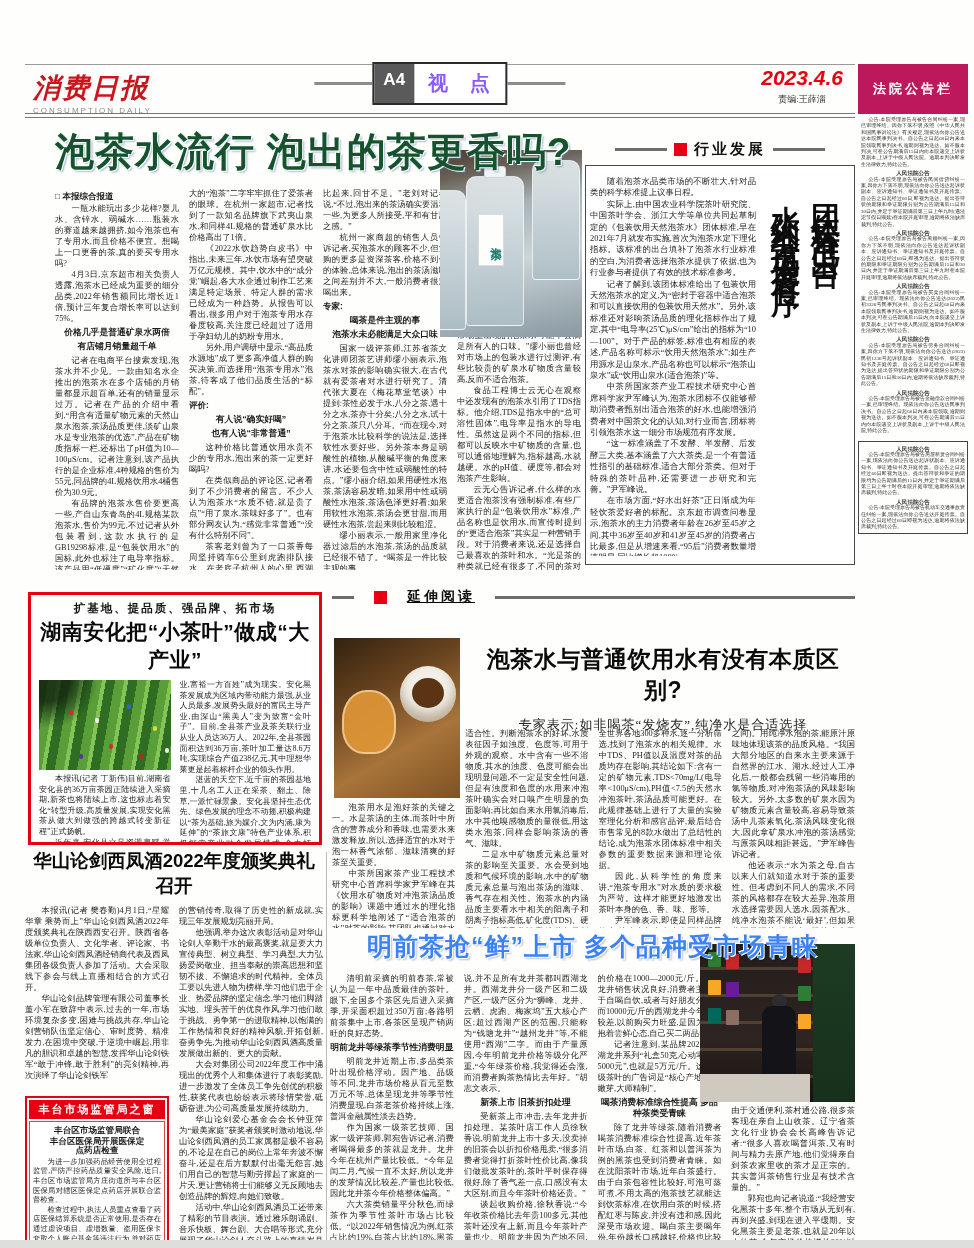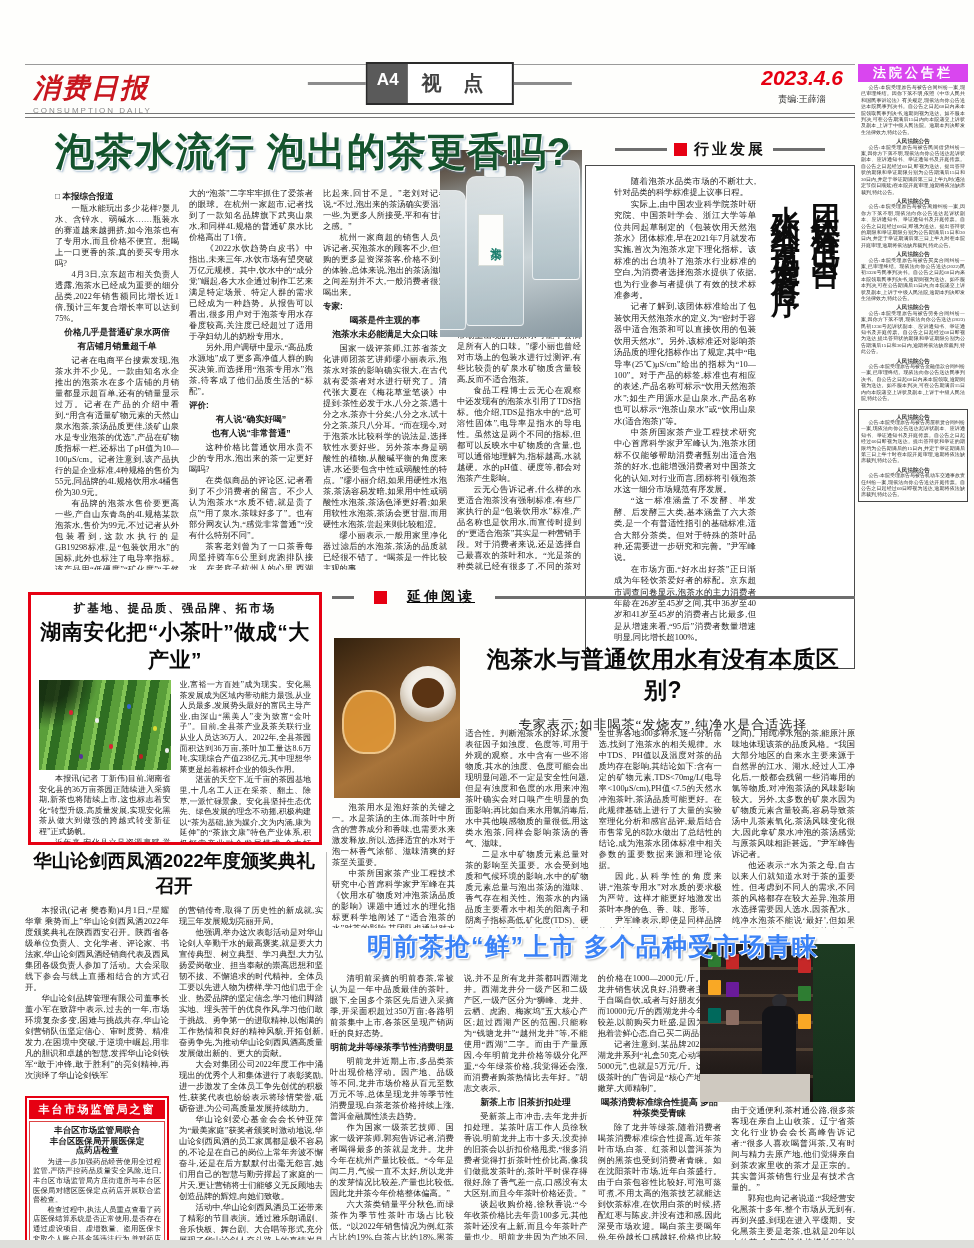--- a/index.html
+++ b/index.html
@@ -11,28 +11,28 @@
   .hdr { position:absolute; left:25px; top:60px; width:830px; height:58px; }
   .hdr .rule-top { position:absolute; top:4px; left:0; right:0; height:1px; background:#9a9a9a; }
   .hdr .rule-bot { position:absolute; bottom:0; left:0; right:0; height:5px; border-top:1px solid #777; border-bottom:1px solid #777; }
   .masthead { position:absolute; left:8px; top:10px; }
   .masthead .cn { color:#c8161e; font-weight:bold; font-size:27px; font-style:italic; letter-spacing:2px; }
   .masthead .en { color:#8a8a8a; font-size:8px; letter-spacing:2px; font-family:"Liberation Sans",sans-serif; }
   .sec-badge { position:absolute; left:50%; top:2px; transform:translateX(-50%); display:flex; align-items:center; }
   .sec-badge .wing { width:58px; height:3px; background:#8c8c8c; }
   .sec-badge .boxed { display:flex; border:2px solid #2b2b2b; background:#fff; }
   .sec-badge .a4 { background:#5a5a5a; color:#fff; font-family:"Liberation Sans",sans-serif; font-weight:bold; font-size:17px; padding:6px 9px; }
-  .sec-badge .vp { font-family:"Liberation Sans",sans-serif; font-weight:bold; font-size:20px; letter-spacing:8px; padding:6px 21px 6px 14px; color:#404040; }
+  .sec-badge .vp { font-family:"Liberation Sans",sans-serif; font-weight:bold; font-size:20px; letter-spacing:8px; padding:6px 8px 6px 14px; color:#8b5cf6; }
   .dateblk { position:absolute; right:12px; top:6px; text-align:center; }
   .dateblk .d { color:#e60012; font-weight:bold; font-style:italic; font-size:21px; font-family:"Liberation Sans",sans-serif; }
   .dateblk .e { color:#333; font-size:9px; margin-top:3px; }
 
   
   .court { position:absolute; left:858px; top:64px; width:110px; height:1178px; }
-  .court .cap { background:#d946ef; color:#fff; text-align:center; font-size:13px; font-weight:bold; letter-spacing:3px; padding:0 0; font-family:"Liberation Sans",sans-serif; }
+  .court .cap { background:#be185d; color:#fff; text-align:center; font-size:13px; font-weight:bold; letter-spacing:3px; padding:16px 0; font-family:"Liberation Sans",sans-serif; }
   .court .body { padding:3px 3px; }
   .court .para { font-size:5px; line-height:6.4px; text-align:justify; color:#2e2e2e; }
   .court .para.cbody { text-indent:1.5em; }
   .court .para.chead { text-align:center; font-weight:bold; font-size:5.6px; margin-top:2px; }
   .court .boxed2 { border:1px solid #444; padding:2px; margin-top:3px; }
 
   
   .cols { display:flex; }
   .col { overflow:hidden; }
   .para { font-size:8.3px; line-height:11px; text-align:justify; color:#1c1c1c; }
@@ -58,21 +58,21 @@
   .cap1 { left:44px; top:16px; width:22px; height:12px; }
   .cap2 { left:104px; top:2px; width:18px; height:10px; }
   .wlabel { position:absolute; left:38px; top:64px; width:26px; height:52px; background:#fdfdfb; border:1px solid #d8ddd9; writing-mode:vertical-rl; font-size:11px; font-weight:bold; color:#1d7f6f; text-align:center; letter-spacing:2px; }
 
   
   .industry { position:absolute; left:585px; top:140px; width:270px; height:452px; }
   .lblrow { display:flex; align-items:center; justify-content:center; gap:7px; }
   .lblrow .ln { height:3px; background:#6e6e6e; width:52px; }
   .lblrow .sq { width:13px; height:13px; background:#e60012; }
   .lblrow .tx { font-family:"Liberation Sans",sans-serif; font-weight:bold; font-size:15px; letter-spacing:3px; color:#111; }
-  .industry .frame { margin-top:6px; border:1.5px solid #4a4a4a; height:504px; padding:10px 8px 8px 28px; display:flex; gap:8px; background:#fff; }
+  .industry .frame { margin-top:6px; border:1.5px solid #4a4a4a; height:400px; padding:10px 8px 8px 4px; display:flex; gap:8px; background:#fff; }
   .industry .itxt { flex:1; overflow:hidden; }
   .industry .itxt .para { font-size:8.4px; line-height:11.4px; }
   .industry .vtitle { width:82px; writing-mode:vertical-rl; white-space:pre-line; font-weight:bold; font-size:29px; line-height:40px; letter-spacing:9px; color:#0c0c0c; font-family:"Liberation Serif",serif; padding-top:6px; }
 
   
   .anhua { position:absolute; left:28px; top:592px; width:294px; height:253px; border:3px solid #e60012; background:#fff; padding:6px 8px; overflow:hidden; }
   .anhua .kick { text-align:center; font-family:"Liberation Sans",sans-serif; font-weight:bold; font-size:11.5px; letter-spacing:2px; color:#111; }
   .anhua h2 { text-align:center; font-family:"Liberation Sans",sans-serif; font-size:21px; letter-spacing:0.5px; margin:2px 0 6px; color:#0a0a0a; }
   .anhua .cols { gap:9px; height:176px; }
   .anhua .col { flex:1; }

